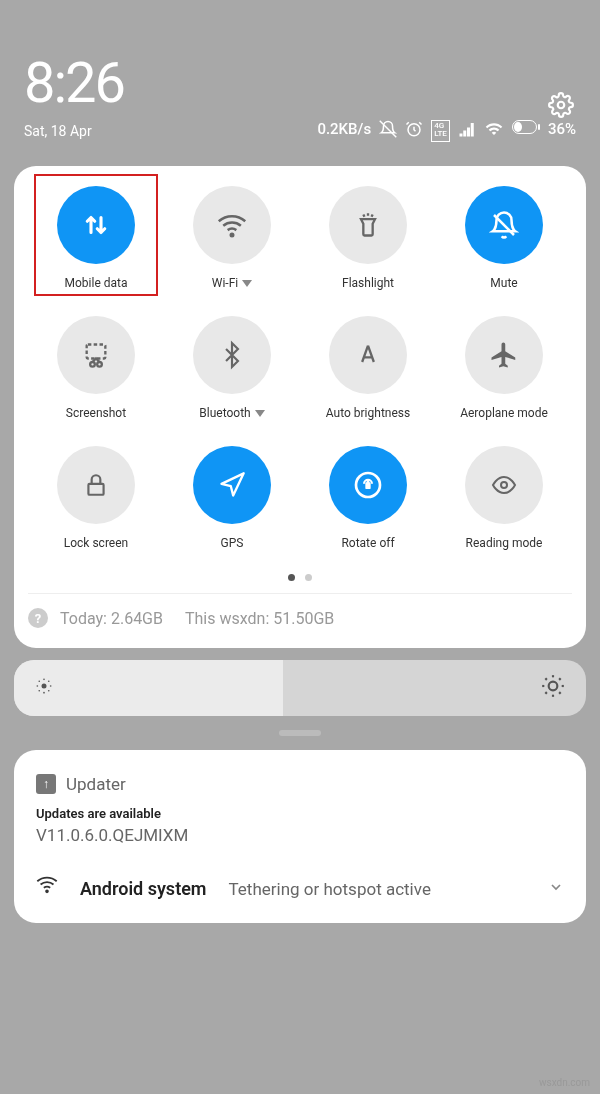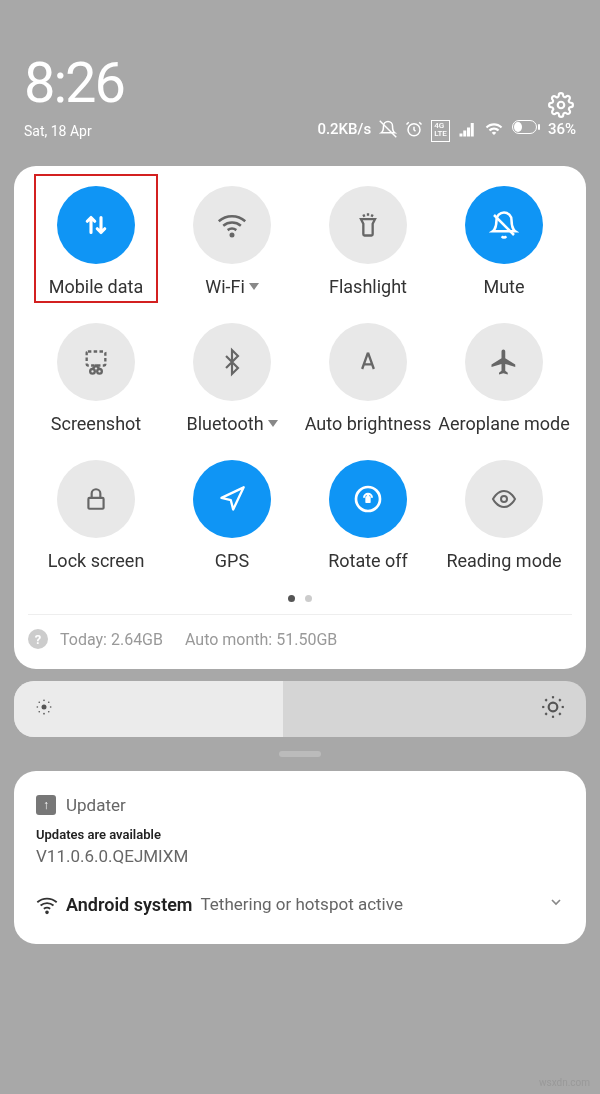--- a/index.html
+++ b/index.html
@@ -81,21 +81,21 @@
     }
     .tile-icon.active {
       background: #0f95f5;
       color: white;
     }
     .tile-icon.inactive {
       background: #e8e8e8;
       color: #555;
     }
     .tile-label {
-      font-size: 18px;
+      font-size: 12px;
       color: #333;
       text-align: center;
       white-space: nowrap;
       display: flex;
       align-items: center;
       gap: 4px;
     }
     .dropdown-arrow {
       width: 0;
       height: 0;
@@ -202,22 +202,22 @@
       margin-top: 12px;
       color: #222;
     }
     .notif-subtitle {
       font-size: 17px;
       color: #666;
       margin-top: 4px;
     }
     .notif-row2 {
       display: flex;
-      align-items: flex-start;
-      gap: 8px;
+      align-items: flex-end;
+      gap: 22px;
       margin-top: 28px;
     }
     .notif-row2-title {
       font-size: 18px;
       font-weight: 600;
       color: #222;
     }
     .notif-row2-text {
       font-size: 17px;
       color: #666;
@@ -405,21 +405,21 @@
   </div>
 
   <div class="dots">
     <div class="dot active"></div>
     <div class="dot"></div>
   </div>
 
   <div class="data-usage">
     <div class="usage-icon">?</div>
     <span>Today: 2.64GB</span>
-    <span style="margin-left:10px">Auto month: 51.50GB</span>
+    <span style="margin-left:10px">This wsxdn: 51.50GB</span>
   </div>
 </div>
 
 <div class="brightness-slider">
   <div class="brightness-fill"></div>
   <span class="brightness-icon">
     <svg width="20" height="20" viewBox="0 0 24 24" fill="#555">
         <circle cx="12" cy="12" r="3"></circle>
         <circle cx="12" cy="4" r="1"></circle>
         <circle cx="12" cy="20" r="1"></circle>

